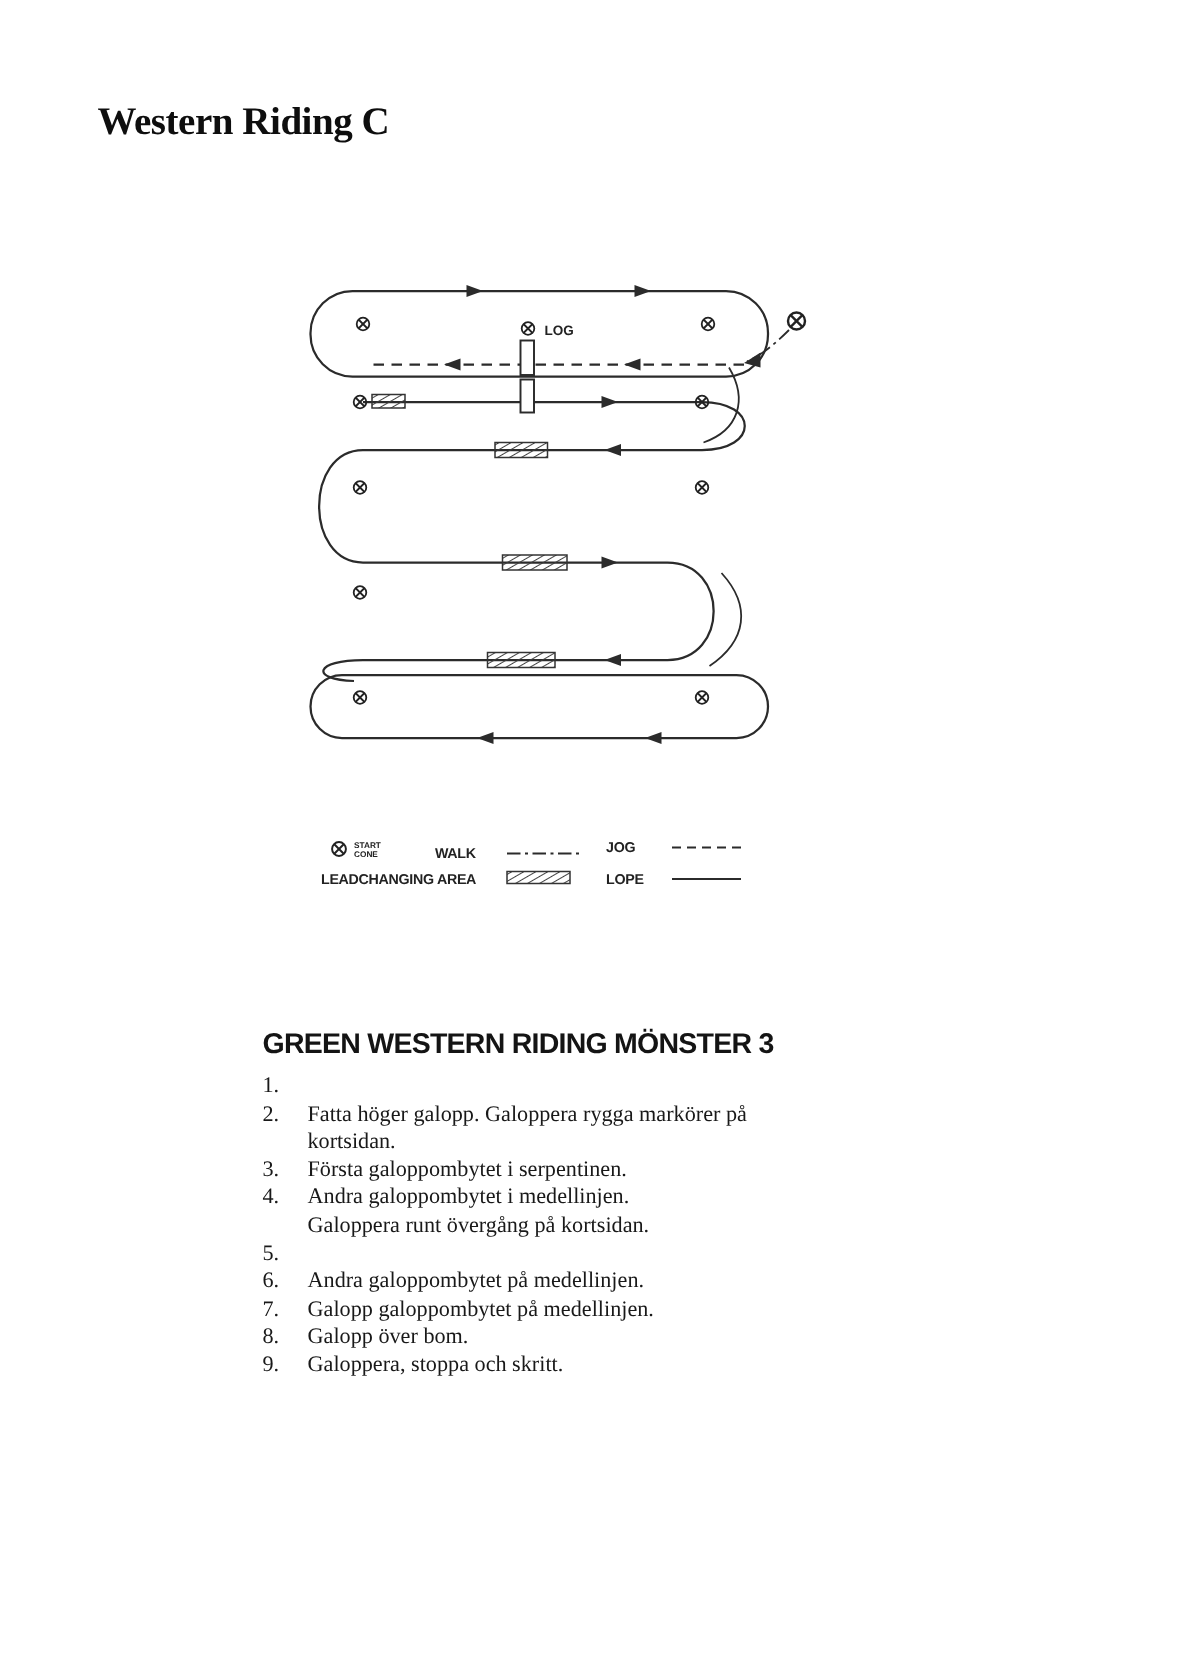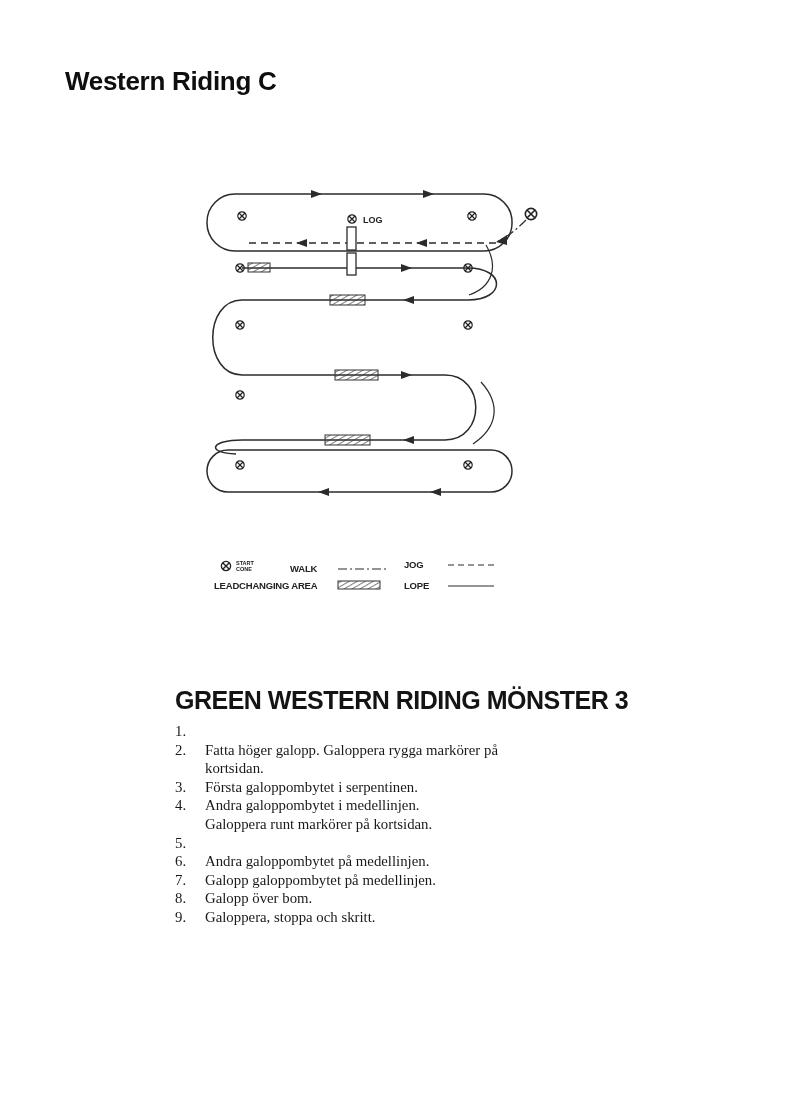--- a/index.html
+++ b/index.html
@@ -3,21 +3,21 @@
 <meta charset="utf-8">
 <style>
   * { margin:0; padding:0; box-sizing:border-box; }
   html,body { background:#ffffff; }
   body {
     width:800px; height:1111px; position:relative;
     font-family:"Liberation Serif", serif; color:#1c1c1c;
   }
   .page-title {
     position:absolute; left:65px; top:66px;
-    font-family:Liberation Sans, sans-serif; font-weight:700;
+    font-family:Liberation Serif, serif; font-weight:700;
     font-size:26px; color:#0e0e0e; letter-spacing:-0.3px;
   }
   .diagram-svg { position:absolute; left:180px; top:175px; }
 
   
   .ln   { fill:none; stroke:#2b2b2b; stroke-width:1.5; }
   .thin { stroke-width:1.2; }
   .dash { stroke-dasharray:7 5; }
   .dashdot { stroke-dasharray:9 3 2 3; }
   .log  { fill:#ffffff; stroke:#2b2b2b; stroke-width:1.3; }
@@ -27,21 +27,21 @@
     fill:#222222; font-weight:700;
     font-family:"Liberation Sans", sans-serif;
   }
   .lg  { font-size:9.5px; letter-spacing:-0.2px; }
   .lg-sm { font-size:5.5px; letter-spacing:0; }
   .log-txt { font-size:9px; }
 
   .pattern { position:absolute; left:175px; top:686px; width:430px; }
   .pattern-heading {
     font-family:"Liberation Sans", sans-serif; font-weight:700;
-    font-size:25px; letter-spacing:-0.5px; color:#141414;
+    font-size:19px; letter-spacing:-0.5px; color:#141414;
     margin-bottom:7px; white-space:nowrap;
   }
   .step { display:flex; line-height:18.6px; font-size:14.8px; color:#191919; }
   .step .num { flex:0 0 30px; width:30px; }
   .step .txt { white-space:nowrap; }
 </style>
 </head>
 <body>
 
 <h1 class="page-title">Western Riding C</h1>
@@ -145,21 +145,21 @@
     <span class="num">3.</span>
     <span class="txt">Första galoppombytet i serpentinen.</span>
   </div>
 
   <div class="step">
     <span class="num">4.</span>
     <span class="txt">Andra galoppombytet i medellinjen.</span>
   </div>
   <div class="step">
     <span class="num"></span>
-    <span class="txt">Galoppera runt markörer på kortsidan.</span>
+    <span class="txt">Galoppera runt övergång på kortsidan.</span>
   </div>
 
   <div class="step">
     <span class="num">5.</span>
   </div>
 
   <div class="step">
     <span class="num">6.</span>
     <span class="txt">Andra galoppombytet på medellinjen.</span>
   </div>

